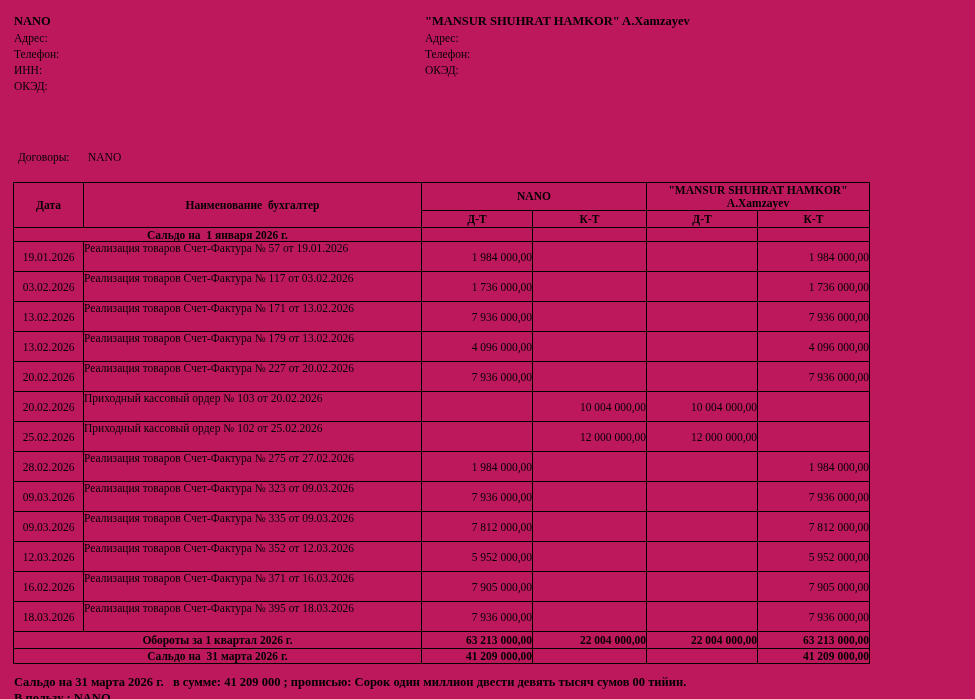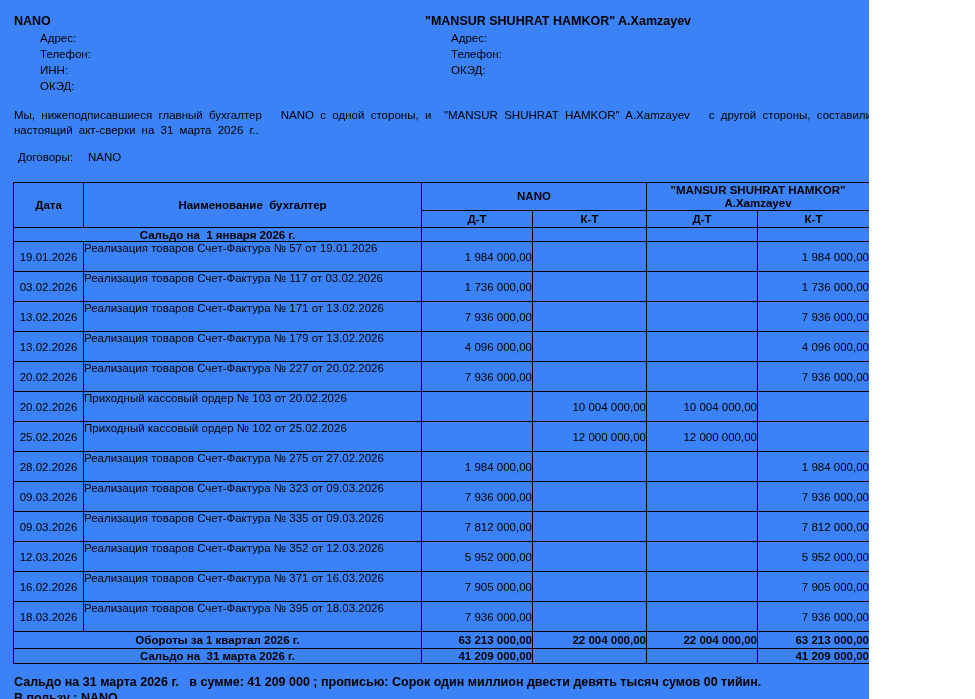--- a/index.html
+++ b/index.html
@@ -1,26 +1,26 @@
 <!DOCTYPE html>
 <html><head>
 <meta charset="utf-8">
 <style>
   * { margin:0; padding:0; box-sizing:border-box; }
   html,body { background:#fff; }
   .page {
-    position:relative; width:869px; height:699px; background:#3b82f6;
-    overflow:hidden; font-family:Liberation Sans, sans-serif; color:#000;
+    position:relative; width:975px; height:699px; background:#be185d;
+    overflow:hidden; font-family:Liberation Serif, serif; color:#000;
   }
   .party-block { position:absolute; top:13px; }
   .party-block.left { left:14px; }
   .party-block.right { left:425px; }
   .party-name { font-weight:bold; font-size:12.5px; line-height:16px; margin-bottom:1px; white-space:pre-wrap; }
   .party-line { font-size:11.5px; line-height:16px; }
-  .party-line .lbl { display:inline-block; min-width:80px;margin-left:26px; }
+  .party-line .lbl { display:inline-block; min-width:80px; }
   .intro {
     position:absolute; left:14px; top:108px; width:858px;
     font-size:11.5px; line-height:15px; text-align:justify; word-spacing:3px; white-space:pre-wrap;
   }
   .contracts { position:absolute; left:18px; top:151px; font-size:11.5px; }
   .contracts .lbl { display:inline-block; min-width:70px; }
   table.recon {
     position:absolute; left:13px; top:182px; width:856px;
     border-collapse:collapse; table-layout:fixed;
   }
@@ -76,21 +76,20 @@
       <span class="lbl">Адрес:</span>
     </div>
     <div class="party-line">
       <span class="lbl">Телефон:</span>
     </div>
     <div class="party-line">
       <span class="lbl">ОКЭД:</span>
     </div>
   </div>
 
-  <div class="intro">Мы, нижеподписавшиеся главный бухгалтер   NANO с одной стороны, и  "MANSUR SHUHRAT HAMKOR" A.Xamzayev   с другой стороны, составили настоящий акт-сверки на 31 марта 2026 г..</div>
 
   <div class="contracts">
     <span class="lbl">Договоры:</span><span>NANO</span>
   </div>
 
   <table class="recon">
     <colgroup>
       <col style="width:70px">
         <col style="width:338px">
         <col style="width:111px">

